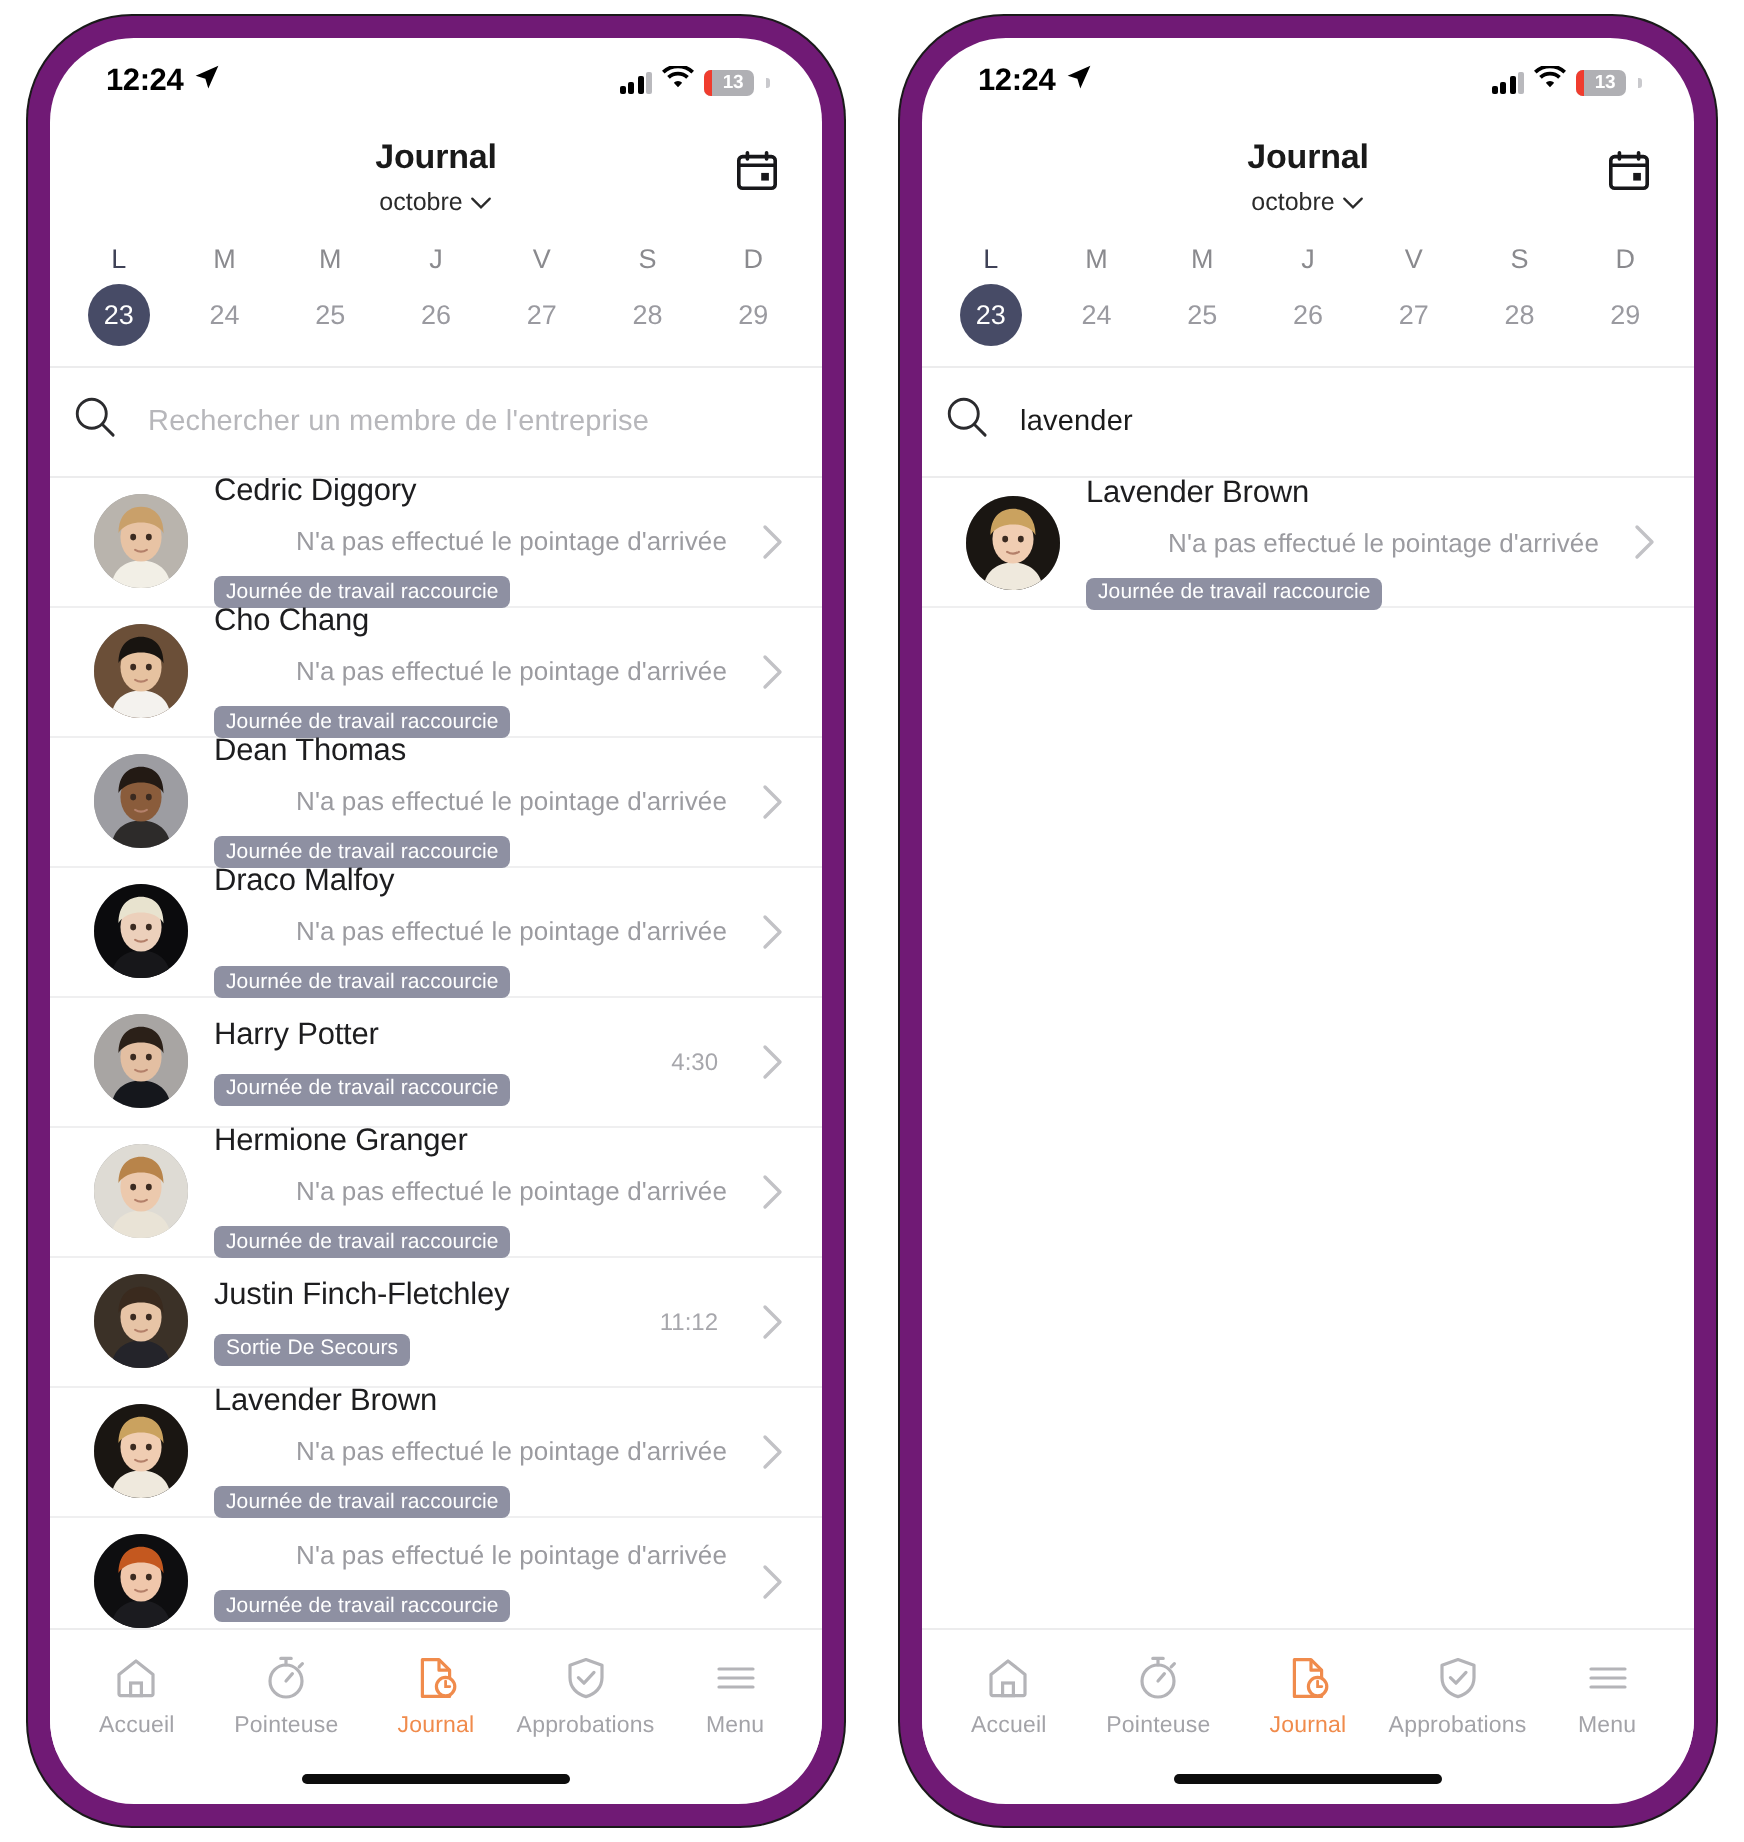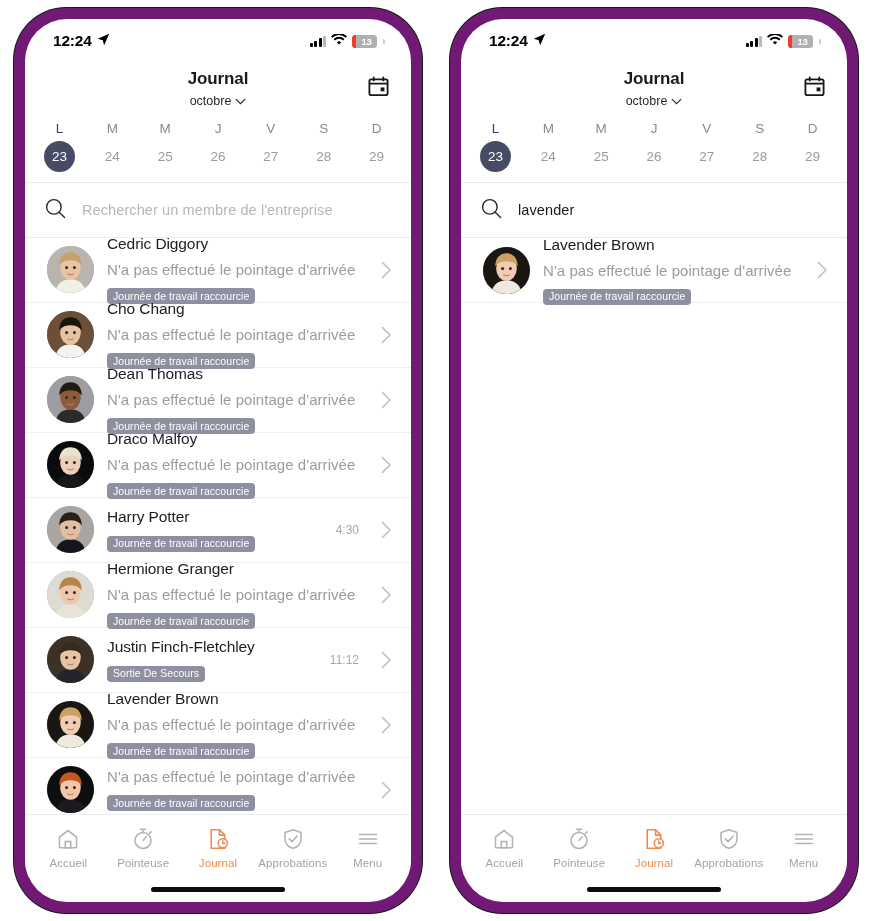--- a/index.html
+++ b/index.html
@@ -130,21 +130,21 @@
   .dnum.sel {
     background: #474b66; color: #ffffff;
   }
   .hdr-rule { height: 1px; background: #ececed; margin-top: 10px; }
   
   .search {
     flex: 0 0 auto;
     height: 54px;
     display: flex; align-items: center;
     gap: 16px;
-    padding: 0 20px;
+    padding: 0 12px;
   }
   .search-text {
     font-size: 14.5px; color: #b7b7bb;
     letter-spacing: 0.1px;
   }
   .search-text.filled { color: #1a1a1a; }
   .search-rule { height: 1px; background: #ececed; }
   
   .list { flex: 1 1 auto; overflow: hidden; background: #fff; }
   .row {
@@ -162,21 +162,21 @@
     position: relative;
     background: #9b9b9b;
   }
   .avatar svg { display:block; width:100%; height:100%; }
   .rowmain { flex: 1 1 auto; min-width: 0; display: flex; flex-direction: column; gap: 8px; }
   .rname {
     font-size: 15.5px; color: #1d1d1f;
     letter-spacing: -0.1px;
     white-space: nowrap; overflow: hidden; text-overflow: ellipsis;
   }
-  .rsub { font-size: 15px; color: #9b9ba0; letter-spacing: 0.05px; }
+  .rsub { font-size: 13px; color: #9b9ba0; letter-spacing: 0.05px; margin-left: 41px; }
   .badge {
     align-self: flex-start;
     margin-top: 2px;
     background: #8e90a2;
     color: #ffffff;
     font-size: 10.5px;
     border-radius: 4px;
     padding: 2.5px 6px 3px 6px;
     line-height: 1;
     letter-spacing: 0.05px;

